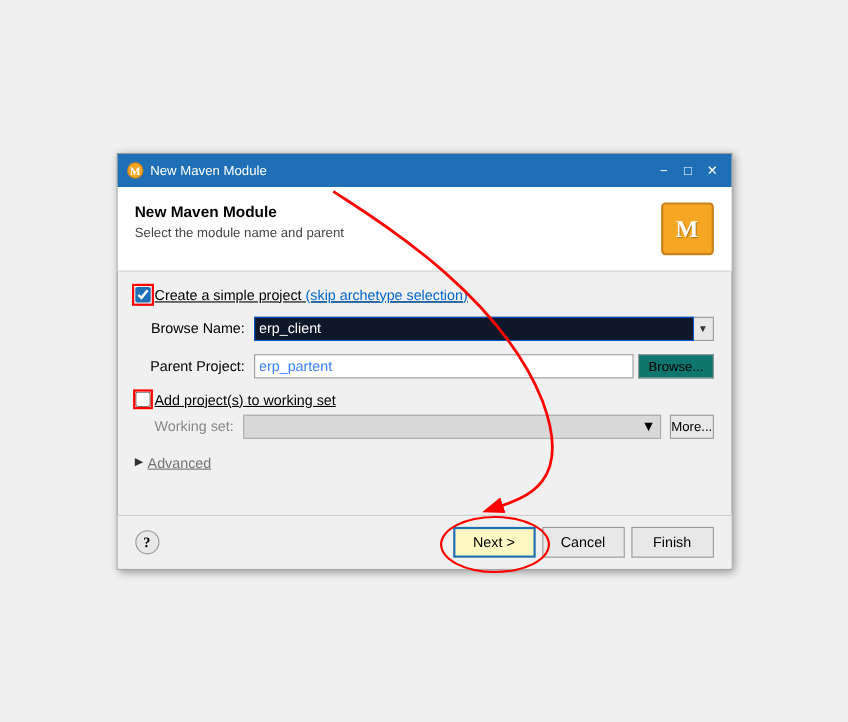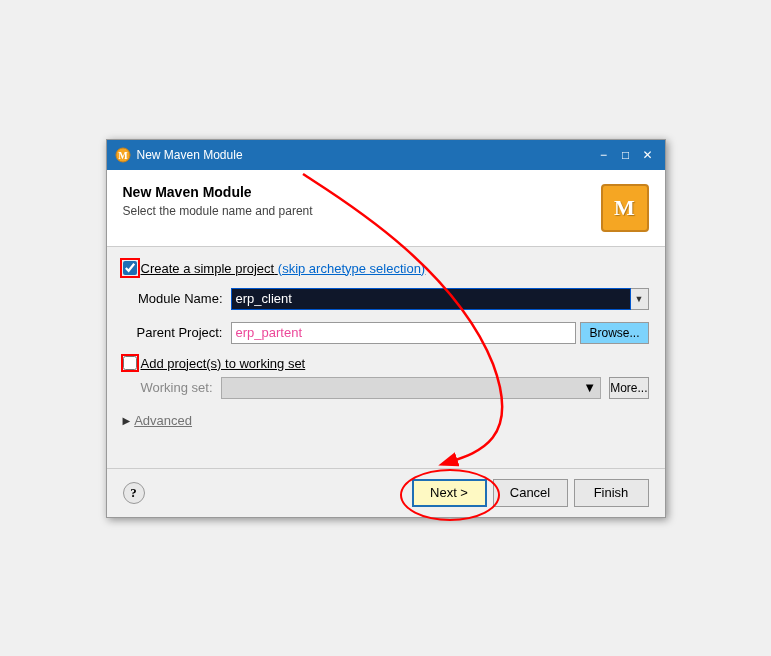--- a/index.html
+++ b/index.html
@@ -176,41 +176,41 @@
     }
 
     .form-input.selected {
       background: #0f172a;
       color: white;
       border: 1px solid #0055cc;
     }
 
     .form-input.readonly {
       background: #fff;
-      color: #ec4899;
+      color: #3b82f6;
     }
 
     .combo-arrow {
       width: 18px;
       height: 22px;
       background: #e8e8e8;
       border: 1px solid #999;
       border-left: none;
       display: flex;
       align-items: center;
       justify-content: center;
       cursor: pointer;
       font-size: 9px;
       color: #333;
     }
 
     .browse-btn {
       height: 22px;
       padding: 0 8px;
-      background: #7dd3fc;
+      background: #0f766e;
       border: 1px solid #999;
       font-size: 12px;
       cursor: pointer;
       font-family: inherit;
       white-space: nowrap;
     }
 
     .working-set-section {
       display: flex;
       flex-direction: column;
@@ -371,21 +371,21 @@
 
     <div class="checkbox-row">
       <input type="checkbox" class="checkbox-red-border" checked="" style="">
       <label class="checkbox-label">
         <span>Create a simple project</span>
         <span class="checkbox-label-blue">(skip archetype selection)</span>
       </label>
     </div>
 
     <div class="form-row">
-      <span class="form-label">Module Name:</span>
+      <span class="form-label">Browse Name:</span>
       <div class="input-combo-wrap">
         <input type="text" class="form-input selected" value="erp_client" style="">
         <div class="combo-arrow">▼</div>
       </div>
     </div>
 
     <div class="form-row">
       <span class="form-label">Parent Project:</span>
       <div class="form-input-wrap">
         <input type="text" class="form-input readonly" value="erp_partent" style="">

